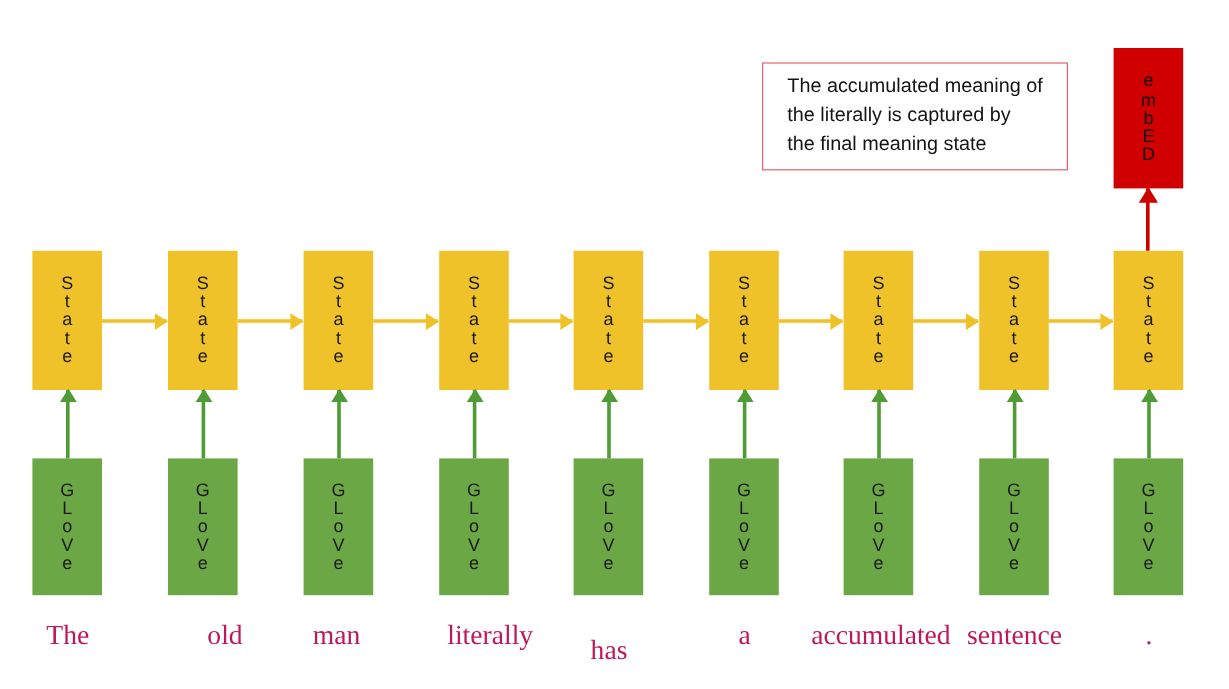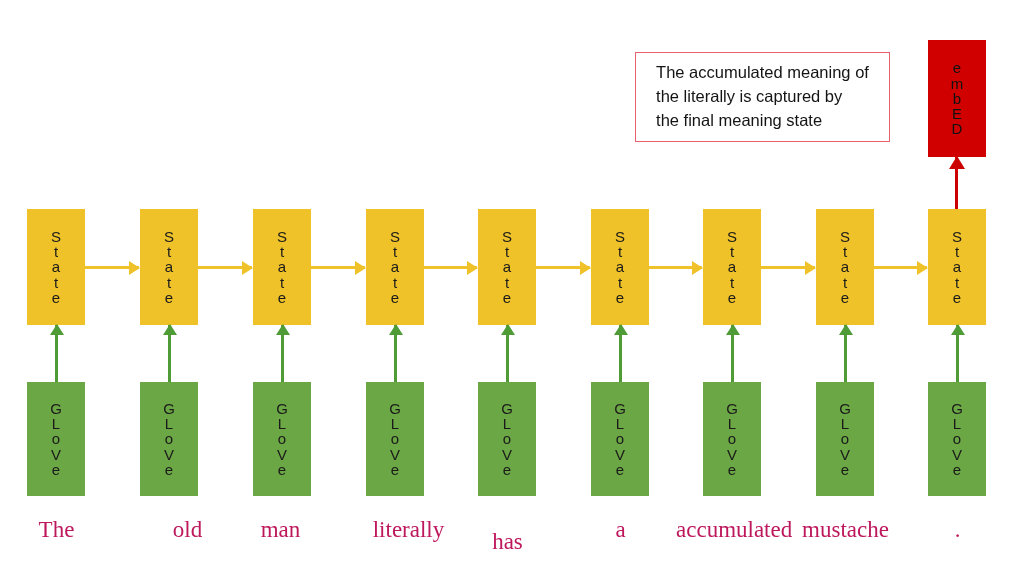--- a/index.html
+++ b/index.html
@@ -309,16 +309,16 @@
     <span class="glyph">e</span>
   </div>
 
   <div class="word-label" style="left:0px;   top:517px; width:113px;">The</div>
   <div class="word-label" style="left:131px; top:517px; width:113px;">old</div>
   <div class="word-label" style="left:224px; top:517px; width:113px;">man</div>
   <div class="word-label" style="left:352px; top:517px; width:113px;">literally</div>
   <div class="word-label" style="left:451px; top:517px; width:113px;margin-top:12px;">has</div>
   <div class="word-label" style="left:564px; top:517px; width:113px;">a</div>
   <div class="word-label" style="left:676px; top:517px; width:113px;">accumulated</div>
-  <div class="word-label" style="left:789px; top:517px; width:113px;">mustache</div>
+  <div class="word-label" style="left:789px; top:517px; width:113px;">sentence</div>
   <div class="word-label" style="left:901px; top:517px; width:113px;">.</div>
 
 </div>
 
 </body></html>

